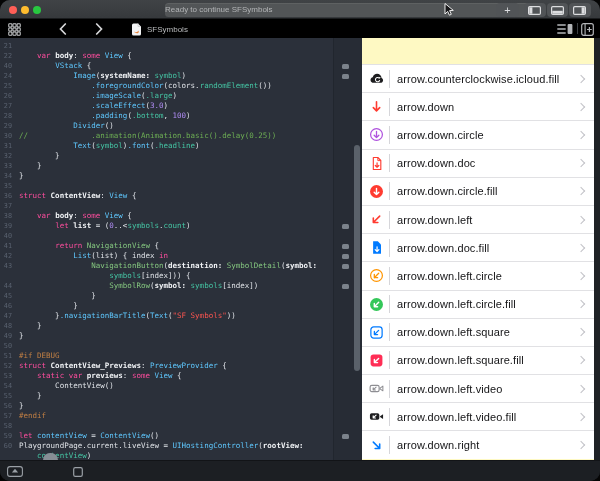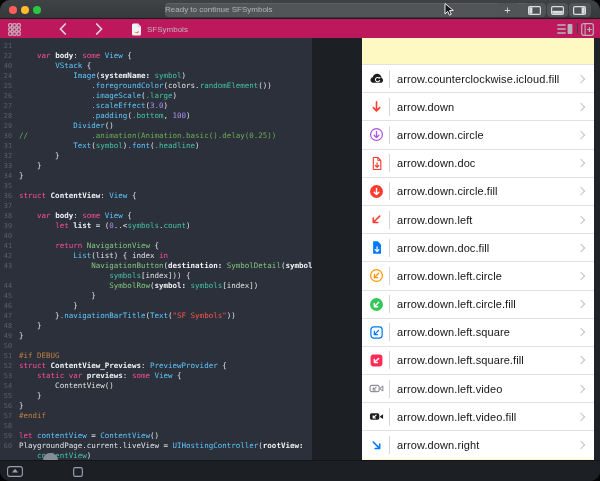--- a/index.html
+++ b/index.html
@@ -11,27 +11,27 @@
             background:linear-gradient(#404346,#36393c);border-bottom:1px solid #1a1c1e;}
   .tl{position:absolute;top:5.5px;width:8px;height:8px;border-radius:50%;}
   .status-field{position:absolute;left:122px;top:2.5px;width:369px;height:14px;border-radius:3.5px;
                 background:#525557;box-shadow:inset 0 1px 0 rgba(255,255,255,.07);
                 font-size:8px;line-height:14px;color:#b3b5b7;overflow:hidden;margin-left:43px;}
   .tb-btn{position:absolute;top:3px;height:14px;border-radius:4px;background:#515457;
           display:flex;align-items:center;justify-content:center;}
   .plus-btn{left:496px;width:23px;color:#dcdde0;font-size:11px;line-height:12px;}
   .cursor{position:absolute;left:444px;top:3px;z-index:50;}
   
-  .navbar{position:absolute;left:0;top:19px;width:600px;height:19px;background:#be185d;}
+  .navbar{position:absolute;left:0;top:19px;width:600px;height:19px;background:#000000;}
   .nav-item{position:absolute;display:flex;align-items:center;justify-content:center;}
   .doc-title{font-size:8px;color:#b9bbbd;}
   .nav-sep{position:absolute;width:1px;height:11px;background:#3b3e42;top:4px;}
   
   .content{position:absolute;left:0;top:38px;width:600px;height:422px;}
-  .editor{position:absolute;left:0;top:0;width:312px;height:422px;background:#2b303a;overflow:hidden;}
+  .editor{position:absolute;left:0;top:0;width:362px;height:422px;background:#2b303a;overflow:hidden;}
   .code-area{position:absolute;left:0;top:0;width:333px;height:422px;padding-top:3px;overflow:hidden;}
   .code-line{display:flex;height:10px;line-height:10px;white-space:pre;}
   .code-gutter{flex:0 0 19px;width:19px;text-align:right;padding-right:7px;
                font-family:"DejaVu Sans Mono",monospace;font-size:6.8px;color:#59616f;}
   .code-text{font-family:"DejaVu Sans Mono",monospace;font-size:7.5px;color:#dfe2e7;}
   .tk-k{color:#ff4d9e;font-weight:normal}.tk-w{color:#dfe2e7}.tk-d{color:#f0f2f5;font-weight:bold}
   .tk-t{color:#5fc8ff}.tk-m{color:#45c5a4}.tk-g{color:#84c67f}.tk-c{color:#6dae54}
   .tk-n{color:#b08cf5}.tk-s{color:#ff5550}.tk-p{color:#c07f44}
   .results-col{position:absolute;left:333px;top:0;width:29px;height:422px;background:#272c35;
                border-left:1px solid #21262e;}

